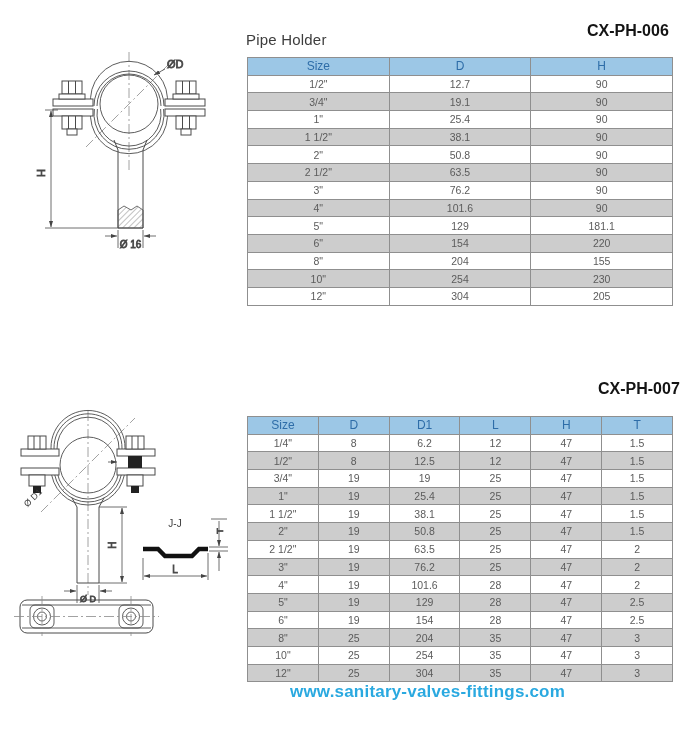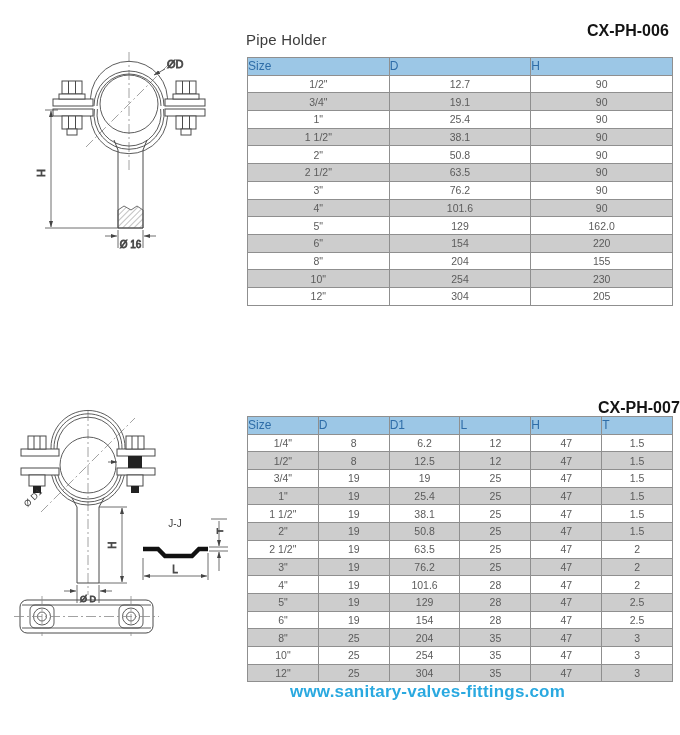--- a/index.html
+++ b/index.html
@@ -8,21 +8,21 @@
   .page { position:relative; width:680px; height:735px; overflow:hidden; background:#fff; }
 
   .section-title { position:absolute; font-size:15px; color:#3d3d3d; letter-spacing:.2px; }
   .section-code  { position:absolute; font-size:16px; font-weight:bold; color:#141414; }
 
   table.spec { position:absolute; border-collapse:collapse; table-layout:fixed; width:426px; }
   table.spec tr { height:17.7px; }
   table.spec th {
     background:var(--header-bg,#9cc7e6); color:var(--header-text,#2e6da8);
     font-size:12px; font-weight:normal; border:1px solid var(--border,#8f8f8f);
-    padding:0; text-align:left; height:15px;
+    padding:0; text-align:center; height:15px;
   }
   table.spec td {
     font-size:10.5px; color:var(--cell-text,#5b5b5b); text-align:center;
     border:1px solid var(--border,#8f8f8f); padding:0; background:#fff;
   }
   table.spec tr.shaded td { background:var(--row-shaded,#cdcdcd); }
 
   .footer-link {
     position:absolute; left:290px; top:682px; font-size:17px; font-weight:bold;
     color:var(--link,#2aa9e0); text-decoration:none; letter-spacing:.2px;
@@ -90,21 +90,21 @@
           <td>90</td>
         </tr>
         <tr class="shaded">
           <td>4"</td>
           <td>101.6</td>
           <td>90</td>
         </tr>
         <tr>
           <td>5"</td>
           <td>129</td>
-          <td>162.0</td>
+          <td>181.1</td>
         </tr>
         <tr class="shaded">
           <td>6"</td>
           <td>154</td>
           <td>220</td>
         </tr>
         <tr>
           <td>8"</td>
           <td>204</td>
           <td>155</td>
@@ -199,21 +199,21 @@
 
     <g class="dim">
       <line x1="108" y1="190" x2="108" y2="208"></line>
       <line x1="133" y1="190" x2="133" y2="208"></line>
       <line x1="95" y1="196" x2="107" y2="196" marker-end="url(#arr)"></line>
       <line x1="146" y1="196" x2="134" y2="196" marker-end="url(#arr)"></line>
       <text x="120.5" y="208" font-size="10" text-anchor="middle">Ø 16</text>
     </g>
   </svg>
 
-  <div class="section-code" style="left:598px; top:399px;">CX-PH-007</div>
+  <div class="section-code" style="left:598px; top:380px;">CX-PH-007</div>
 
   <table class="spec" id="table2" style="left:247px; top:416px;">
       <thead>
         <tr>
           <th>Size</th>
           <th>D</th>
           <th>D1</th>
           <th>L</th>
           <th>H</th>
           <th>T</th>

